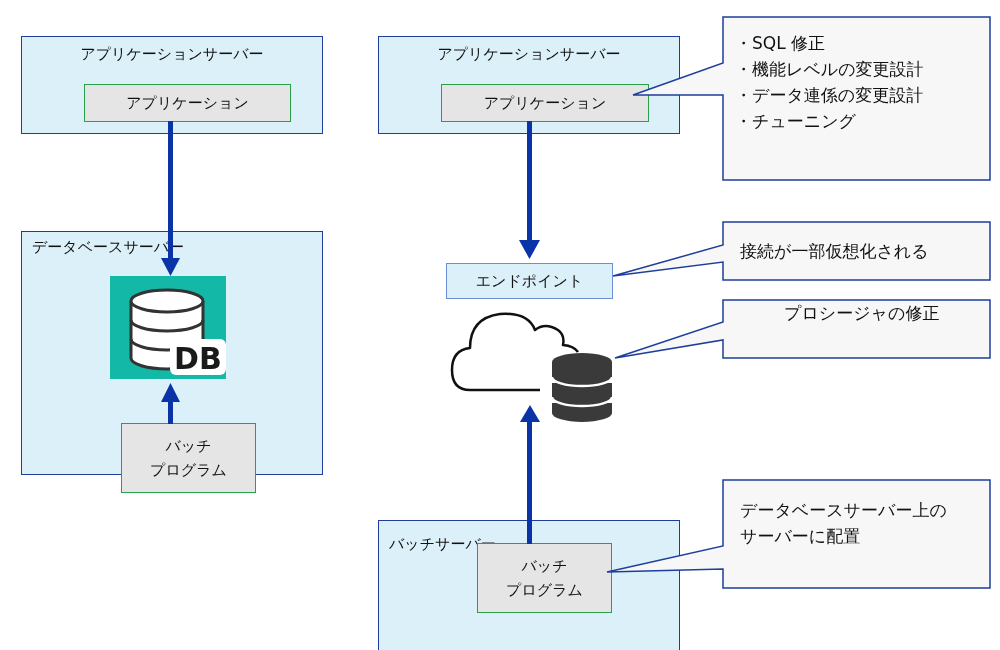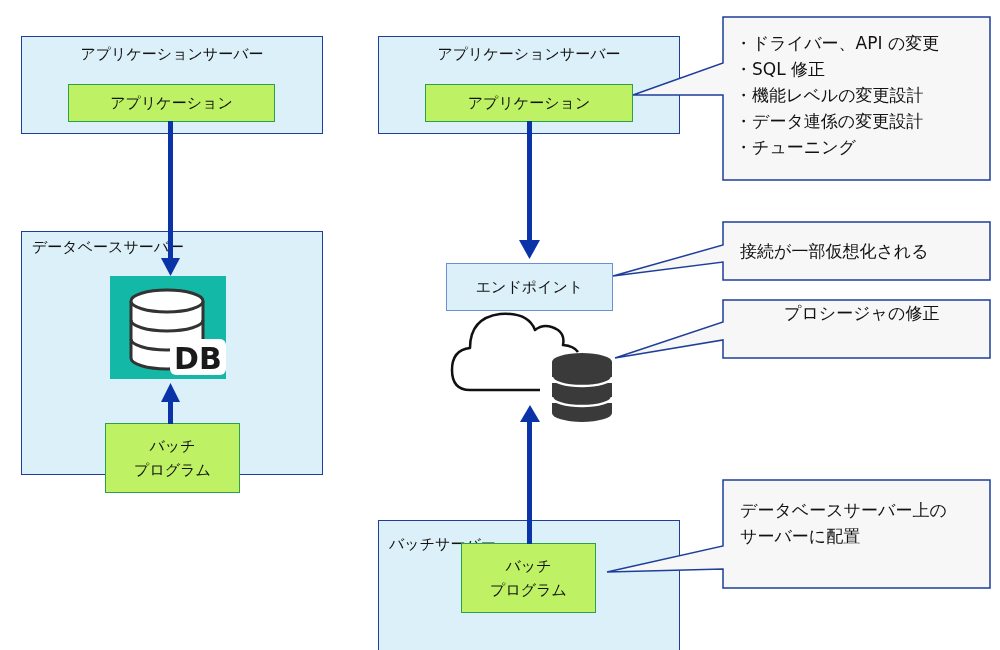--- a/index.html
+++ b/index.html
@@ -8,23 +8,23 @@
     background: #ffffff;
     font-family: "DejaVu Sans", "Liberation Sans", sans-serif;
     color: #111;
   }
   .abs { position: absolute; box-sizing: border-box; }
   .server {
     background: #dcf0f9; border: 1.5px solid #1e3e9a;
   }
   .server-title { font-size: 15px; white-space: nowrap; }
   .prog {
-    background: #bef264; border: 1.5px solid #2aa04a;
+    background: #e5e5e5; border: 1.5px solid #2aa04a;
     display: flex; align-items: center; justify-content: center;
-    text-align: center; font-size: 15px; line-height: 24px;
+    text-align: center; font-size: 15px; line-height: 24px; margin-left: 16px;
   }
   .endpoint {
     background: #dcf0f9; border: 1.5px solid #6b8fd4;
     display: flex; align-items: center; justify-content: center;
     font-size: 15px;
   }
   .dbtile { background: #14b8a6; }
   .callout-text {
     font-size: 17px; line-height: 26px; white-space: nowrap;
   }
@@ -62,21 +62,21 @@
   <span>プログラム</span>
 </div>
 
 <div class="abs server" style="left:378px; top:36px; width:302px; height:98px;">
   <div class="abs server-title" style="left:0; width:100%; top:8px; text-align:center;">アプリケーションサーバー</div>
 </div>
 <div class="abs prog" style="left:425px; top:84px; width:208px; height:38px;">
   <span>アプリケーション</span>
 </div>
 
-<div class="abs endpoint" style="left:446px; top:263px; width:167px; height:48px;">
+<div class="abs endpoint" style="left:446px; top:263px; width:167px; height:36px;">
   <span>エンドポイント</span>
 </div>
 
 <svg class="overlay" width="1000" height="650">
   <path d="M470 390 Q452 390 452 370 Q452 350 470 348 Q470 318 500 314 Q528 312 535 330 Q545 322 558 330 Q565 335 563 345 Q574 346 578 352" fill="#fff" stroke="#111" stroke-width="2.5" stroke-linejoin="round"></path>
   <path d="M470 390 L540 390" fill="none" stroke="#111" stroke-width="2.5"></path>
   <g fill="#3a3a3a">
     <ellipse cx="582" cy="362" rx="30" ry="9"></ellipse>
     <rect x="552" y="362" width="60" height="15"></rect>
     <ellipse cx="582" cy="377" rx="30" ry="9"></ellipse>
@@ -125,21 +125,20 @@
   <path d="M723 17 L990 17 L990 180 L723 180 L723 95 L633 95 L723 63 Z" fill="#f7f7f7" stroke="#1e3e9a" stroke-width="1.5"></path>
 
   <path d="M723 222 L990 222 L990 280 L723 280 L723 262 L613 276 L723 245 Z" fill="#f7f7f7" stroke="#1e3e9a" stroke-width="1.5"></path>
 
   <path d="M723 300 L990 300 L990 358 L723 358 L723 340 L615 358 L723 322 Z" fill="#f7f7f7" stroke="#1e3e9a" stroke-width="1.5"></path>
 
   <path d="M723 480 L990 480 L990 588 L723 588 L723 569 L607 572 L723 546 Z" fill="#f7f7f7" stroke="#1e3e9a" stroke-width="1.5"></path>
 </svg>
 
 <div class="abs callout-text" style="left:735px; top:30px;">
-  <div>・ドライバー、API の変更</div>
   <div>・SQL 修正</div>
   <div>・機能レベルの変更設計</div>
   <div>・データ連係の変更設計</div>
   <div>・チューニング</div>
 </div>
 
 <div class="abs callout-text" style="left:740px; top:238px;">接続が一部仮想化される</div>
 
 <div class="abs callout-text" style="left:740px; top:300px;margin-left:44px;">プロシージャの修正</div>
 

